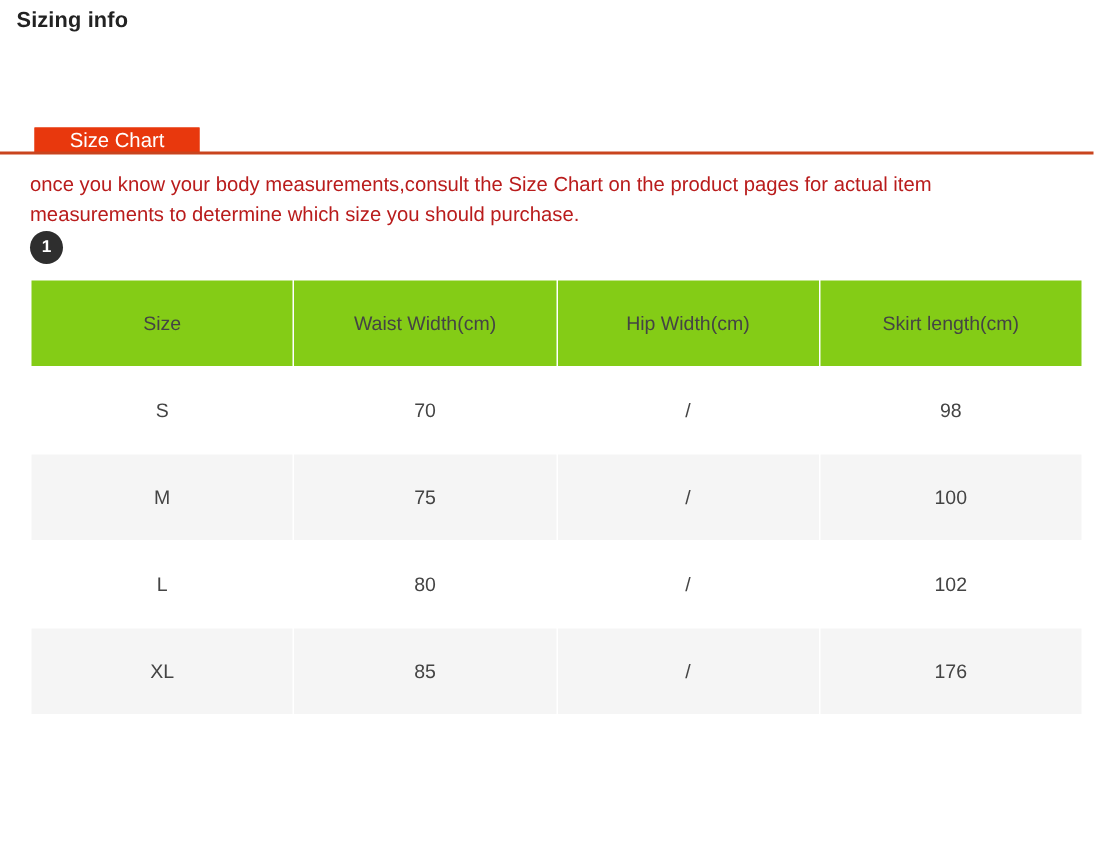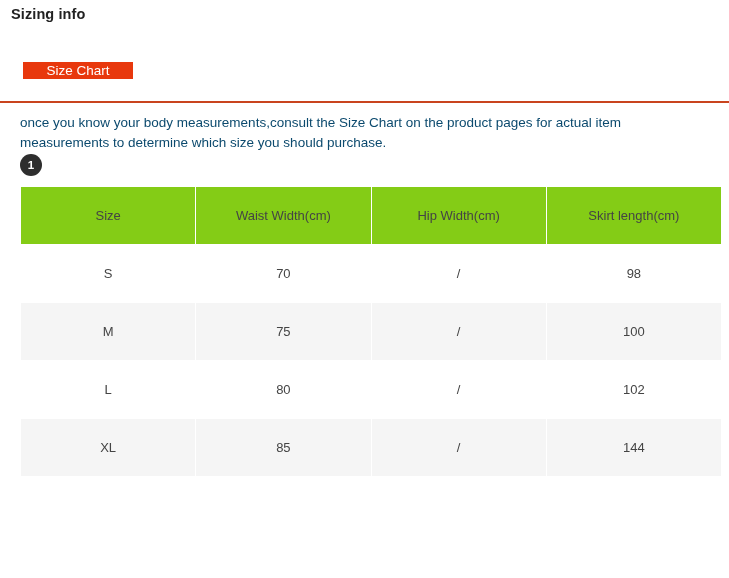--- a/index.html
+++ b/index.html
@@ -34,21 +34,21 @@
     letter-spacing: 0.1px;
   }
 
   
   .tabs {
     position: absolute;
     left: 11px;
     top: 62px;
     height: 40px;
     display: flex;
-    align-items: flex-start;
+    align-items: flex-end;
     padding-left: 12px;
   }
   .tab {
     display: flex;
     align-items: center;
     justify-content: center;
     font-size: 13.5px;
     box-sizing: border-box;
     cursor: pointer;
     user-select: none;
@@ -76,21 +76,21 @@
   }
 
   
   .description {
     position: absolute;
     left: 20px;
     top: 113px;
     width: 680px;
     font-size: 13.5px;
     line-height: 20px;
-    color: #0c4a6e;
+    color: #b91c1c;
   }
 
   
   .step-badge {
     position: absolute;
     left: 20px;
     top: 154px;
     width: 22px;
     height: 22px;
     border-radius: 50%;
@@ -185,19 +185,19 @@
       <tr class="row-plain">
         <td>L</td>
         <td>80</td>
         <td>/</td>
         <td>102</td>
       </tr>
       <tr class="row-shaded">
         <td>XL</td>
         <td>85</td>
         <td>/</td>
-        <td>144</td>
+        <td>176</td>
       </tr>
     </tbody>
   </table>
 
 
 </div>
 
 </body></html>

